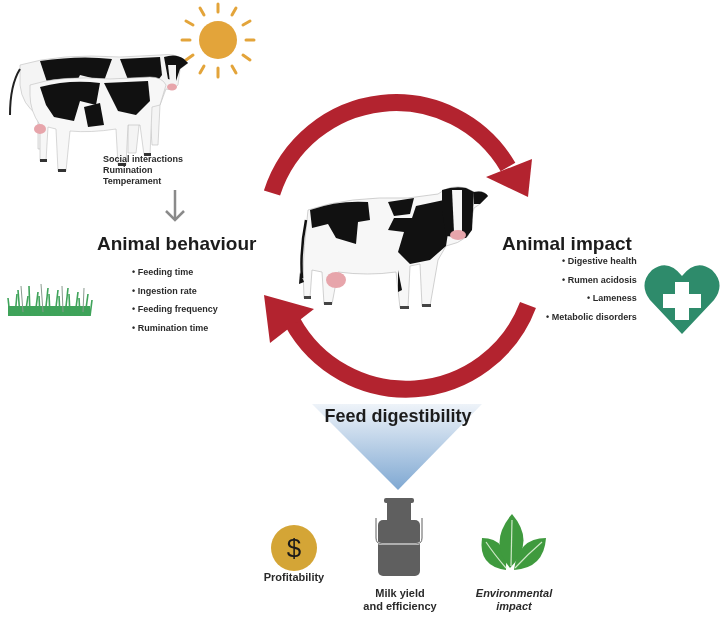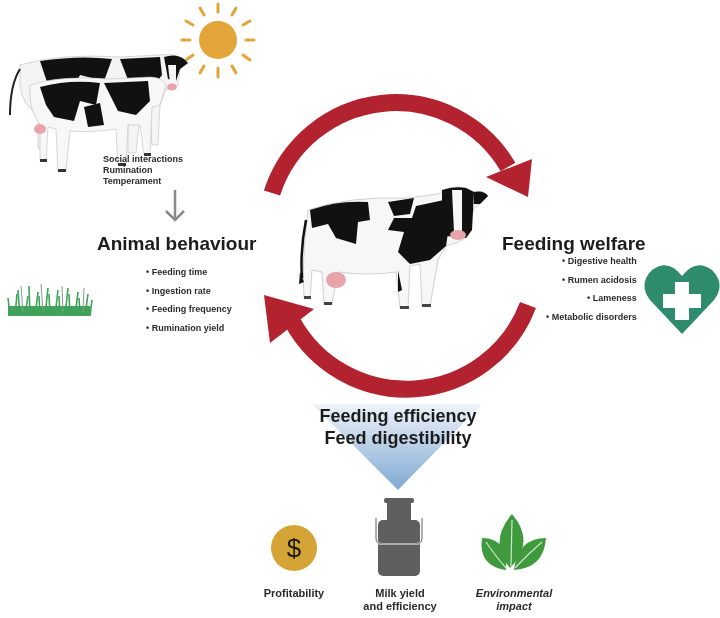--- a/index.html
+++ b/index.html
@@ -70,25 +70,25 @@
 </div>
 
 <div class="abs" style="left:164px;top:190px;width:22px;height:34px;">
   <svg width="22" height="34" viewBox="0 0 22 34">
     <line x1="11" y1="0" x2="11" y2="30" stroke="#8a8a8a" stroke-width="2.5"></line>
     <polyline points="2,21 11,30 20,21" stroke="#8a8a8a" stroke-width="2.5" fill="none"></polyline>
   </svg>
 </div>
 
 <div class="abs heading" style="left:97px;top:233px;">Animal behaviour</div>
-<ul class="abs bullets" style="left:146px;top:263px;">
+<ul class="abs bullets" style="left:132px;top:263px;">
   <li>Feeding time</li>
   <li>Ingestion rate</li>
   <li>Feeding frequency</li>
-  <li>Rumination yield</li>
+  <li>Rumination time</li>
 </ul>
 
 <div class="abs" style="left:6px;top:282px;width:88px;height:36px;">
   <svg width="88" height="36" viewBox="0 0 88 36">
     <rect x="2" y="24" width="82" height="10" fill="#3fa35a"></rect>
     <g stroke="#3fa35a" stroke-width="1.6">
       <line x1="4" y1="34" x2="2" y2="16"></line>
         <line x1="9" y1="34" x2="11" y2="12"></line>
       <line x1="14" y1="34" x2="12" y2="8"></line>
         <line x1="19" y1="34" x2="22" y2="14"></line>
@@ -142,21 +142,21 @@
     <path d="M100 90 L104 110 L100 112 Z" fill="#111"></path>
     <g fill="#444">
       <rect x="6" y="116" width="7" height="3"></rect>
       <rect x="26" y="122" width="8" height="3"></rect>
       <rect x="102" y="126" width="9" height="3"></rect>
       <rect x="124" y="124" width="9" height="3"></rect>
     </g>
   </svg>
 </div>
 
-<div class="abs heading" style="left:502px;top:233px;">Feeding welfare</div>
+<div class="abs heading" style="left:502px;top:233px;">Animal impact</div>
 <ul class="abs bullets" style="left:546px;top:252px;text-align:right;">
   <li>Digestive health</li>
   <li>Rumen acidosis</li>
   <li>Lameness</li>
   <li>Metabolic disorders</li>
 </ul>
 
 <div class="abs" style="left:644px;top:262px;width:76px;height:74px;">
   <svg width="76" height="74" viewBox="0 0 76 74">
     <path d="M38 72 L6 38 Q-6 22 8 8 Q24 -4 38 14 Q52 -4 68 8 Q82 22 70 38 Z" fill="#2e8b6b"></path>
@@ -170,31 +170,30 @@
     <defs>
       <linearGradient id="fg" x1="0" y1="0" x2="0" y2="1">
         <stop offset="0" stop-color="#eef3f9"></stop>
         <stop offset="1" stop-color="#7fa8d2"></stop>
       </linearGradient>
     </defs>
     <polygon points="0,0 170,0 86,86" fill="url(#fg)"></polygon>
   </svg>
 </div>
 <div class="abs center-title" style="left:300px;top:405px;width:196px;">
-  <div>Feeding efficiency</div>
   <div>Feed digestibility</div>
 </div>
 
 <div class="abs" style="left:270px;top:524px;width:48px;height:48px;">
   <svg width="48" height="48" viewBox="0 0 48 48">
     <circle cx="24" cy="24" r="23" fill="#d4a536"></circle>
     <text x="24" y="33" text-anchor="middle" font-size="26" font-family="Liberation Sans, sans-serif" fill="#1a1a1a">$</text>
   </svg>
 </div>
-<div class="abs outcome" style="left:250px;top:587px;width:88px;">
+<div class="abs outcome" style="left:250px;top:571px;width:88px;">
   <div>Profitability</div>
 </div>
 
 <div class="abs" style="left:374px;top:498px;width:50px;height:80px;">
   <svg width="50" height="80" viewBox="0 0 50 80">
     <rect x="10" y="0" width="30" height="5" rx="2" fill="#5f5f5f"></rect>
     <rect x="13" y="5" width="24" height="18" fill="#5f5f5f"></rect>
     <rect x="4" y="22" width="42" height="56" rx="5" fill="#5f5f5f"></rect>
     <path d="M2 20 L2 40 Q2 46 8 46 L42 46 Q48 46 48 40 L48 20" stroke="#ffffff" stroke-width="2" fill="none"></path>
     <path d="M2 20 L2 40 Q2 46 8 46 L42 46 Q48 46 48 40 L48 20" stroke="#5f5f5f" stroke-width="1" fill="none"></path>

